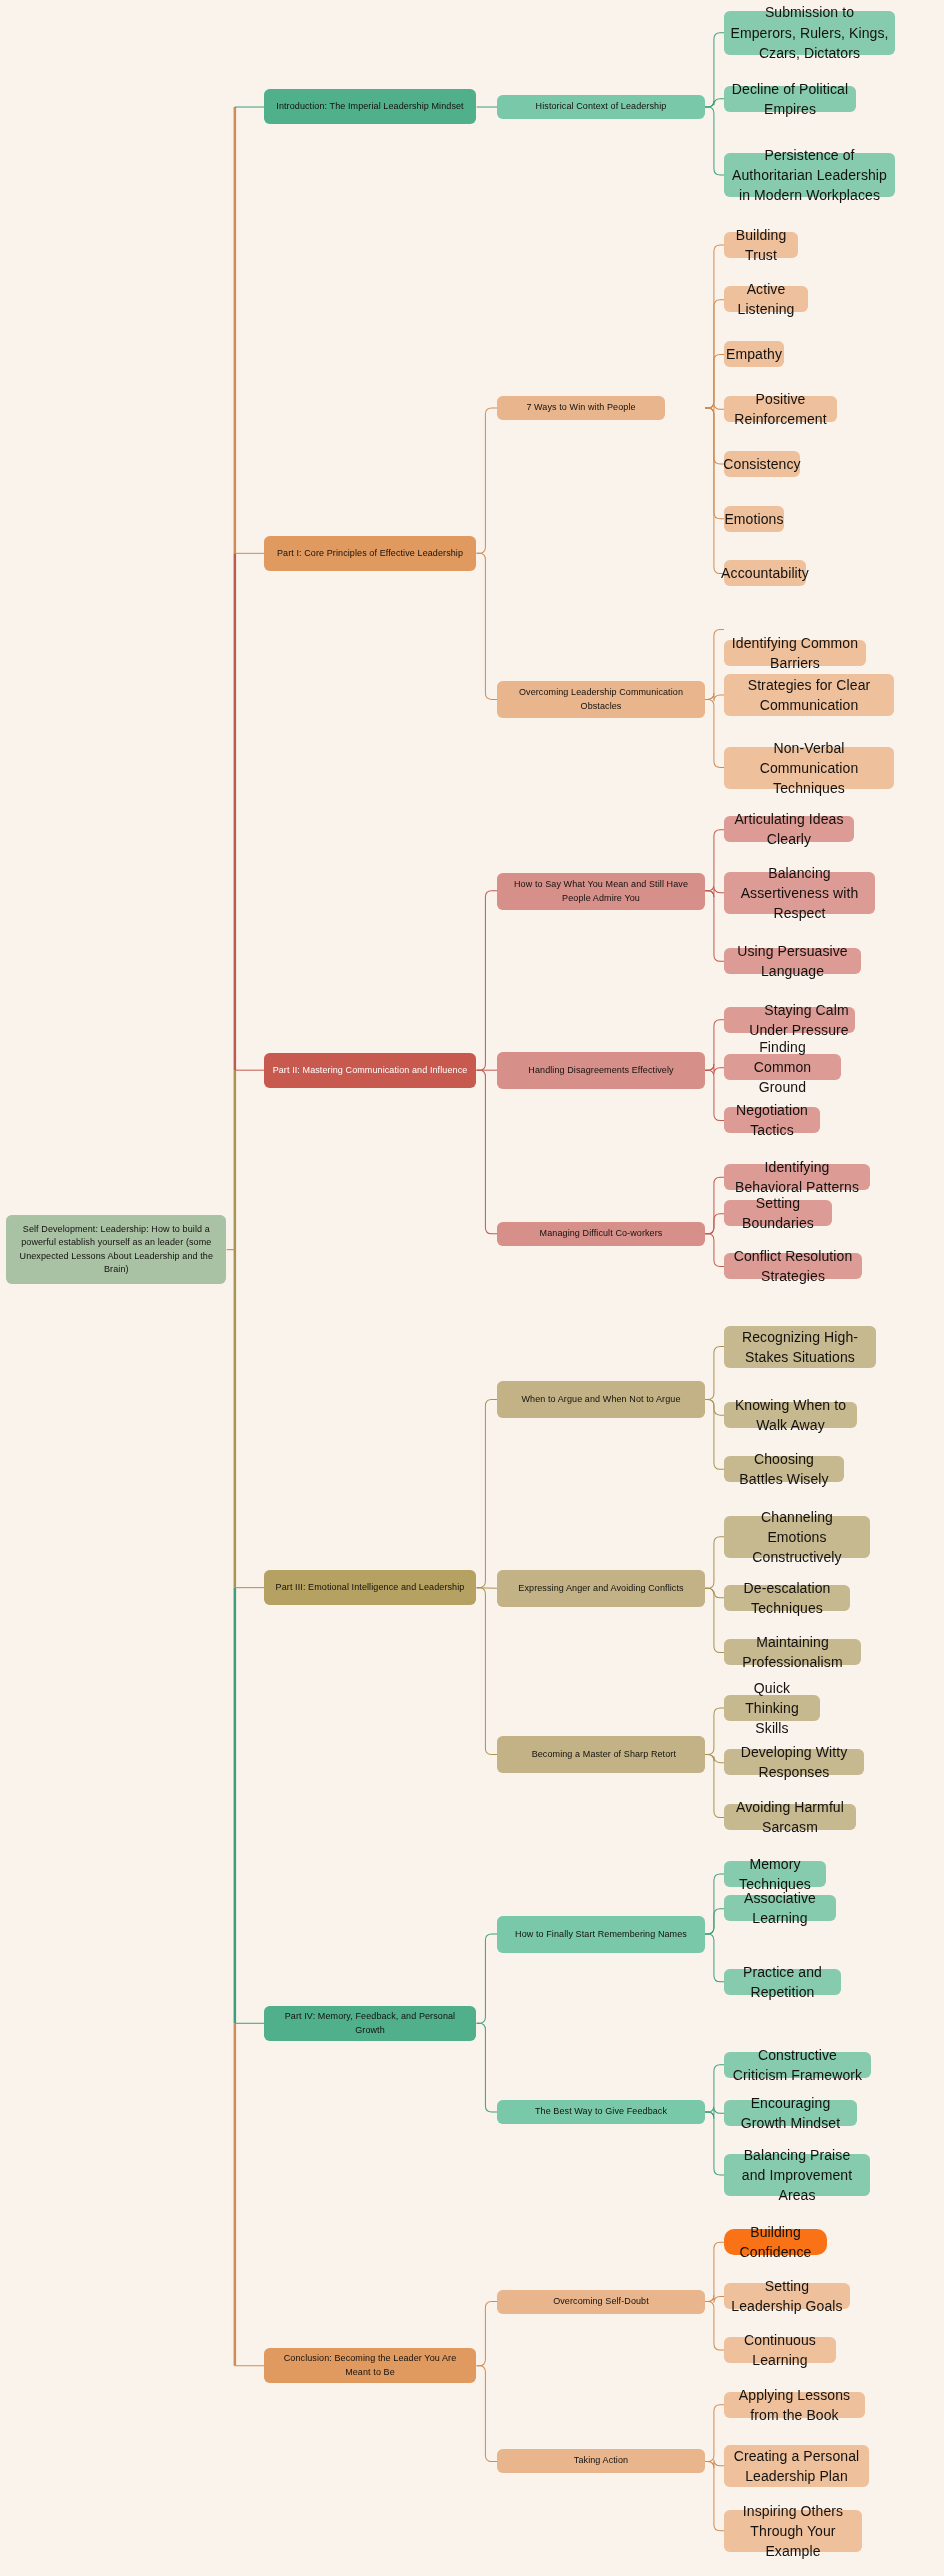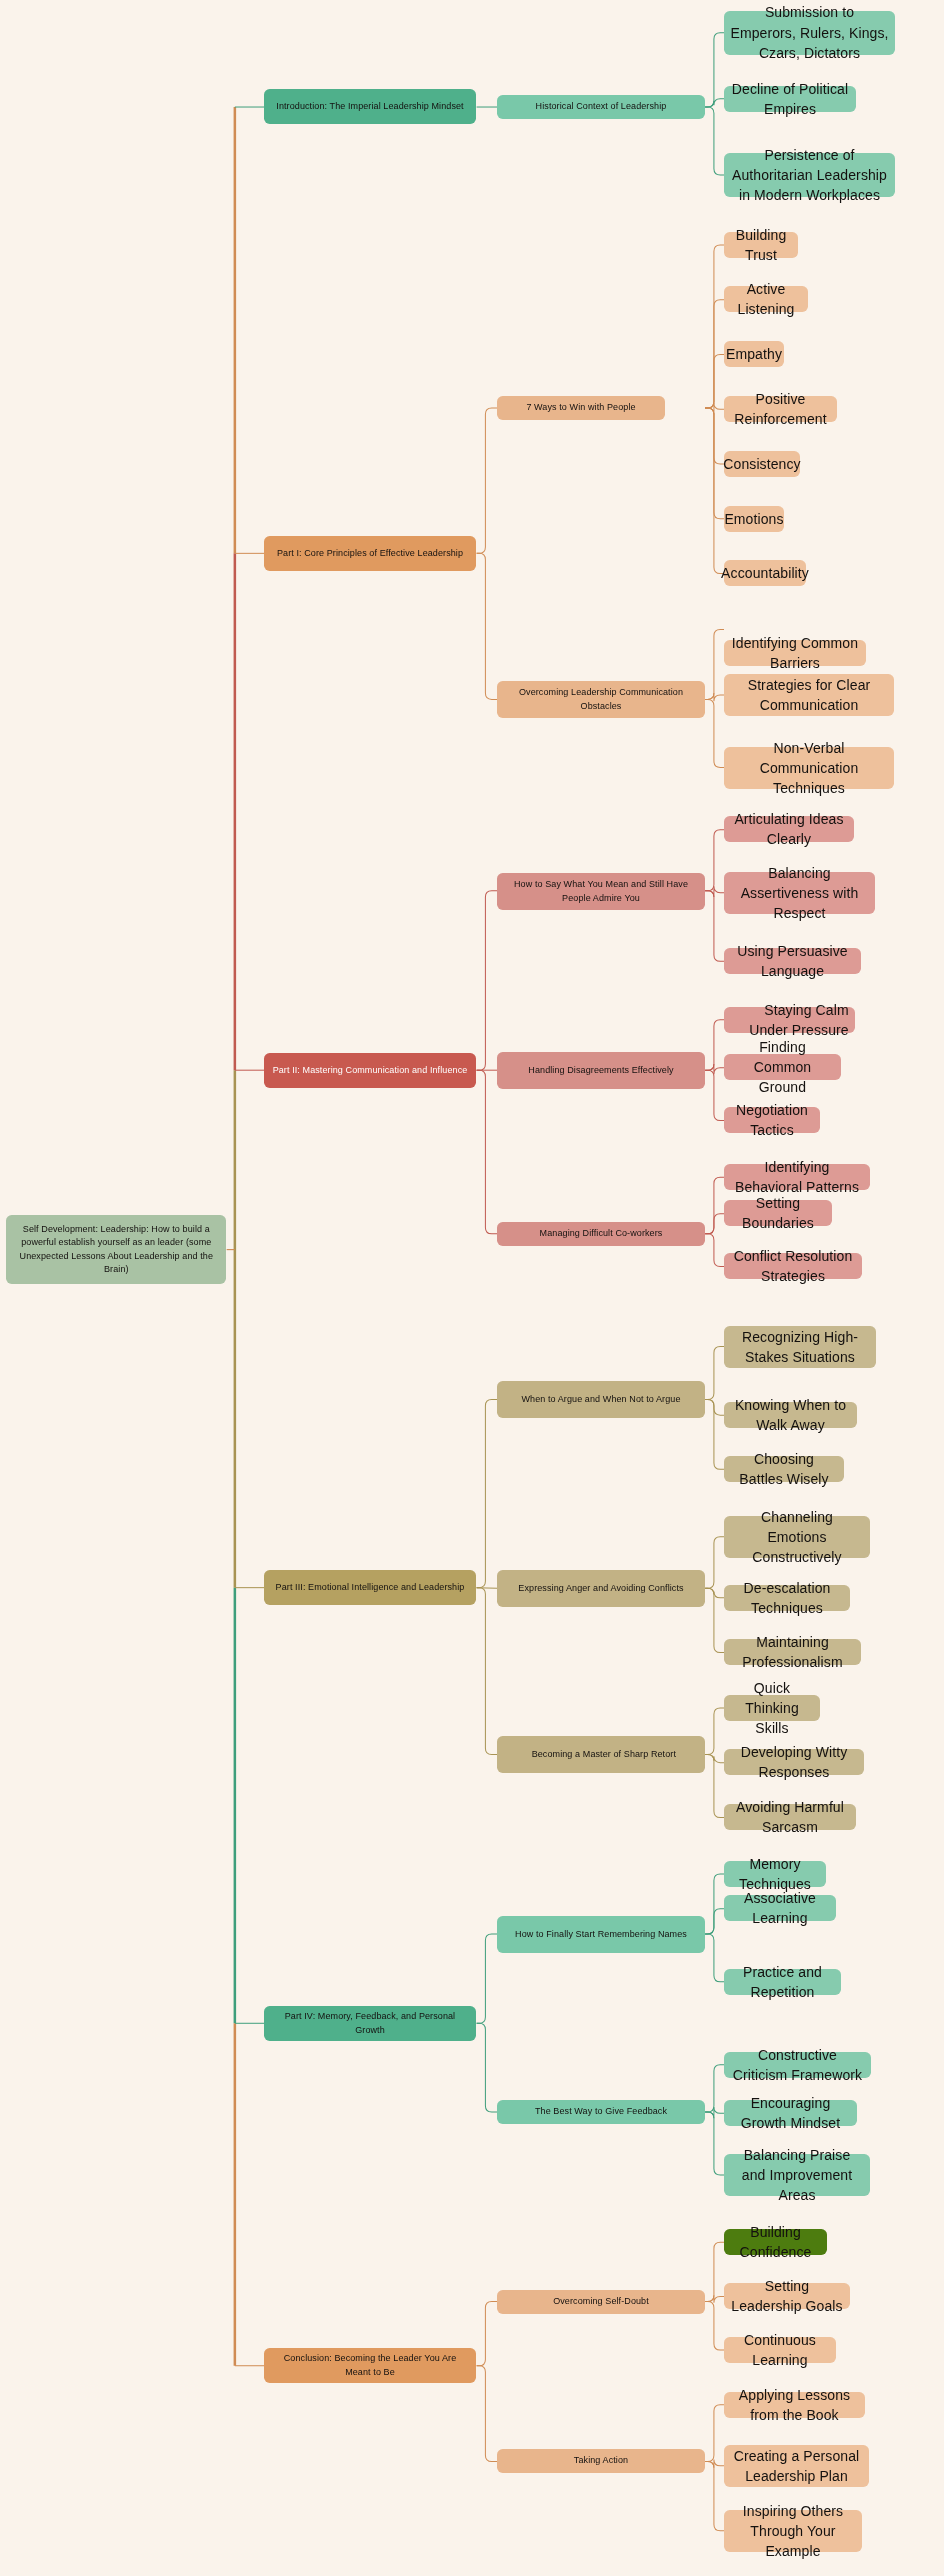--- a/index.html
+++ b/index.html
@@ -265,21 +265,21 @@
       </div>
       <div class="node n-l" style="left: 724px; top: 2154px; width: 146px; height: 42px; background: rgb(134, 203, 174);">
         <span>Balancing Praise and Improvement Areas</span>
       </div>
       <div class="node n-b" style="left: 264px; top: 2348px; width: 212px; height: 35px; background: rgb(224, 154, 95);">
         <span>Conclusion: Becoming the Leader You Are Meant to Be</span>
       </div>
       <div class="node n-c" style="left: 497px; top: 2290px; width: 208px; height: 24px; background: rgb(232, 181, 140);">
         <span>Overcoming Self-Doubt</span>
       </div>
-      <div class="node n-l" style="left: 724px; top: 2229px; width: 103px; height: 26.4px; background: #4d7c0f;">
+      <div class="node n-l" style="left: 724px; top: 2229px; width: 103px; height: 26.4px; background: #f97316; border-radius: 10px;">
         <span>Building Confidence</span>
       </div>
       <div class="node n-l" style="left: 724px; top: 2283px; width: 126px; height: 26.4px; background: rgb(238, 193, 156);">
         <span>Setting Leadership Goals</span>
       </div>
       <div class="node n-l" style="left: 724px; top: 2337px; width: 112px; height: 26.4px; background: rgb(238, 193, 156);">
         <span>Continuous Learning</span>
       </div>
       <div class="node n-c" style="left: 497px; top: 2449px; width: 208px; height: 24px; background: rgb(232, 181, 140);">
         <span>Taking Action</span>

